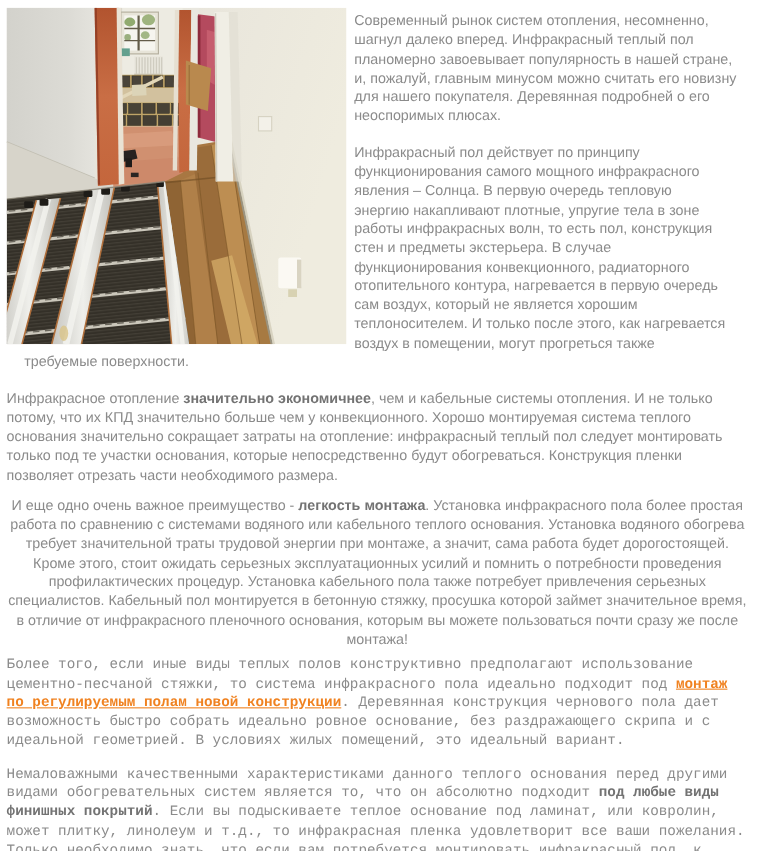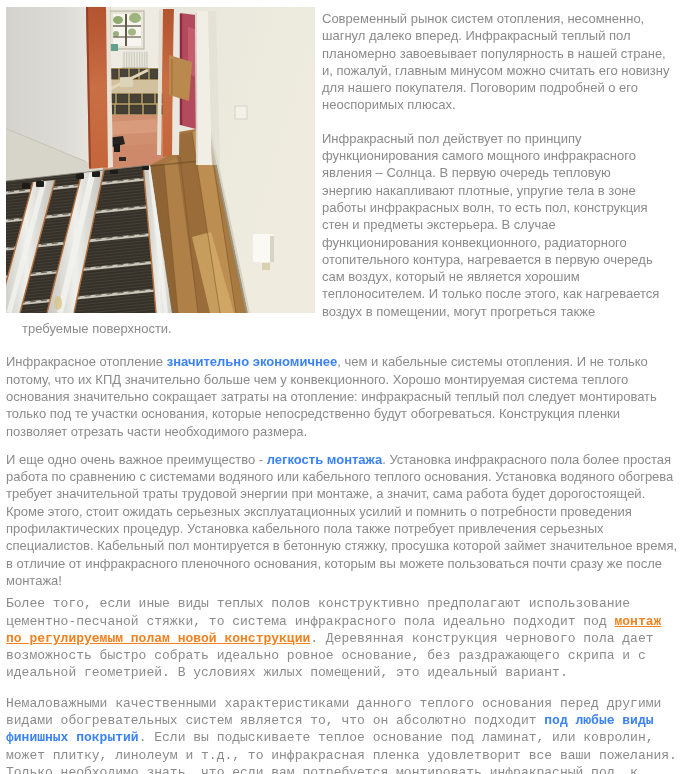--- a/index.html
+++ b/index.html
@@ -15,24 +15,24 @@
     float:left;
     width:309px;height:306px;
     margin:0 7px 4px 0;
     padding:0;
   }
   figure.photo svg{display:block;width:309px;height:306px;}
   p{margin:0;}
   p.p1{margin:3px 0 8px;}
   p.p2{margin:16px;}
   p.p3{margin:0 0 11px;}
-  p.p4{margin:0 0 6px;}
+  p.p4{margin:0 0 6px;text-align:center;}
   p.p5{margin:0 0 13px;font-family:Liberation Mono, monospace;}
   p.p6{margin:0;font-family:Liberation Mono, monospace;}
-  .seg-accent{color:#3b82f6;font-weight:bold;}
+  .seg-accent{color:#737373;font-weight:bold;}
   .seg-link{color:#f08220;font-weight:bold;text-decoration:underline;cursor:pointer;}
 </style>
 </head>
 <body>
 
 <div class="page">
 
   <figure class="photo" aria-label="Фото: инфракрасная пленка теплого пола, уложенная на черновой пол в коридоре квартиры рядом с ламинатом и дверным проемом">
     <svg viewBox="0 0 309 306" xmlns="http://www.w3.org/2000/svg">
       <defs>
@@ -207,21 +207,21 @@
       </g>
       <line x1="0" y1="174" x2="144" y2="158" stroke="#8f8a7c" stroke-width="1.2" opacity="0.8"></line>
 
       <rect x="229" y="99" width="12" height="13" fill="#f3f1e9" stroke="#d6d2c2" stroke-width="1"></rect>
       <rect x="247" y="227" width="21" height="28" rx="2" fill="#fbf9f3"></rect>
       <rect x="264" y="229" width="4" height="26" fill="#d9d4c2"></rect>
       <rect x="256" y="256" width="8" height="7" fill="#d8d2b2"></rect>
     </svg>
   </figure>
 
-  <p class="p1"><span>Современный рынок систем отопления, несомненно, шагнул далеко вперед. Инфракрасный теплый пол планомерно завоевывает популярность в нашей стране, и, пожалуй, главным минусом можно считать его новизну для нашего покупателя. Поговорим подробней о его неоспоримых плюсах.</span></p>
+  <p class="p1"><span>Современный рынок систем отопления, несомненно, шагнул далеко вперед. Инфракрасный теплый пол планомерно завоевывает популярность в нашей стране, и, пожалуй, главным минусом можно считать его новизну для нашего покупателя. Деревянная подробней о его неоспоримых плюсах.</span></p>
 
   <p class="p2"><span>Инфракрасный пол действует по принципу функционирования самого мощного инфракрасного явления – Солнца. В первую очередь тепловую энергию накапливают плотные, упругие тела в зоне работы инфракрасных волн, то есть пол, конструкция стен и предметы экстерьера. В случае функционирования конвекционного, радиаторного отопительного контура, нагревается в первую очередь сам воздух, который не является хорошим теплоносителем. И только после этого, как нагревается воздух в помещении, могут прогреться также требуемые поверхности.</span></p>
 
   <p class="p3"><span>Инфракрасное отопление </span><span class="seg-accent">значительно экономичнее</span><span>, чем и кабельные системы отопления. И не только потому, что их КПД значительно больше чем у конвекционного. Хорошо монтируемая система теплого основания значительно сокращает затраты на отопление: инфракрасный теплый пол следует монтировать только под те участки основания, которые непосредственно будут обогреваться. Конструкция пленки позволяет отрезать части необходимого размера.</span></p>
 
   <p class="p4"><span>И еще одно очень важное преимущество - </span><span class="seg-accent">легкость монтажа</span><span>. Установка инфракрасного пола более простая работа по сравнению с системами водяного или кабельного теплого основания. Установка водяного обогрева требует значительной траты трудовой энергии при монтаже, а значит, сама работа будет дорогостоящей. Кроме этого, стоит ожидать серьезных эксплуатационных усилий и помнить о потребности проведения профилактических процедур. Установка кабельного пола также потребует привлечения серьезных специалистов. Кабельный пол монтируется в бетонную стяжку, просушка которой займет значительное время, в отличие от инфракрасного пленочного основания, которым вы можете пользоваться почти сразу же после монтажа!</span></p>
 
   <p class="p5"><span>Более того, если иные виды теплых полов конструктивно предполагают использование цементно-песчаной стяжки, то система инфракрасного пола идеально подходит под </span><a class="seg-link">монтаж по регулируемым полам новой конструкции</a><span>. Деревянная конструкция чернового пола дает возможность быстро собрать идеально ровное основание, без раздражающего скрипа и с идеальной геометрией. В условиях жилых помещений, это идеальный вариант.</span></p>
 
   <p class="p6"><span>Немаловажными качественными характеристиками данного теплого основания перед другими видами обогревательных систем является то, что он абсолютно подходит </span><span class="seg-accent">под любые виды финишных покрытий</span><span>. Если вы подыскиваете теплое основание под ламинат, или ковролин, может плитку, линолеум и т.д., то инфракрасная пленка удовлетворит все ваши пожелания. Только необходимо знать, что если вам потребуется монтировать инфракрасный пол, к примеру, под дорогой паркет, то лучше это делать в "щадящем" режиме. То есть, к примеру, на 10 квадратных метров паркета использовать 3-4 м.кв., пленки, иначе паркет легко может рассохнуться.</span></p>

